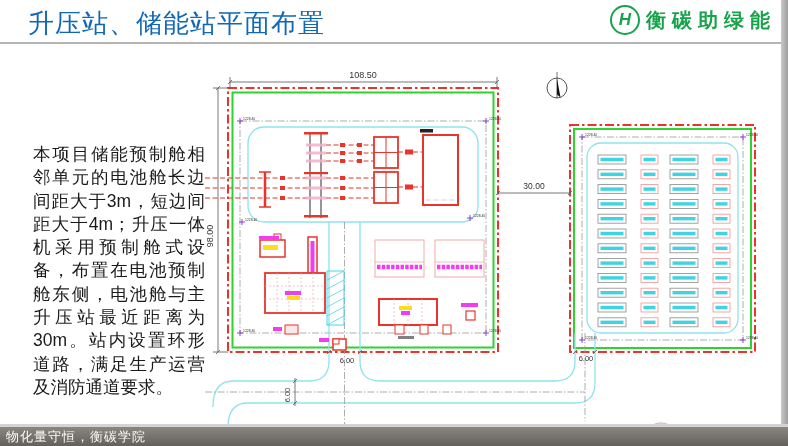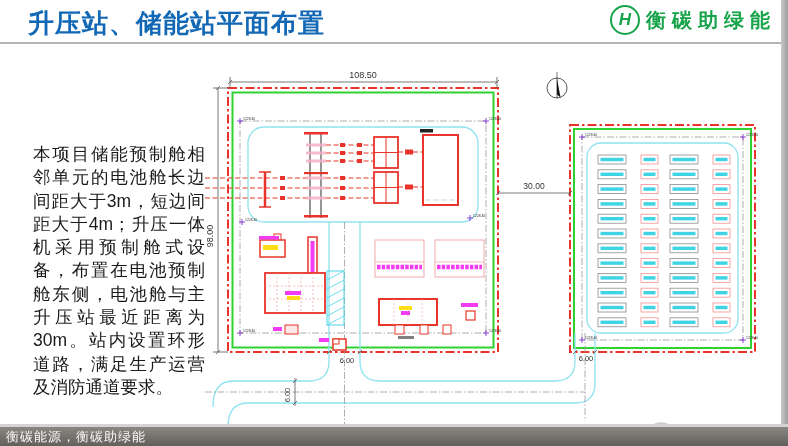--- a/index.html
+++ b/index.html
@@ -1,18 +1,18 @@
 <!DOCTYPE html>
 <html><head>
 <meta charset="utf-8">
 <style>
   html,body{margin:0;padding:0;background:#e8e8e8;}
   *{box-sizing:border-box;font-family:"Liberation Sans",sans-serif;}
   .slide{position:relative;width:788px;height:446px;background:#fff;overflow:hidden;}
-  .title{position:absolute;left:28px;top:6px;font-size:26px;font-weight:bold;
+  .title{position:absolute;left:28px;top:6px;font-size:26px;font-weight:normal;
          color:#1268b5;letter-spacing:1px;white-space:nowrap;}
   .title-rule{position:absolute;left:0;top:42px;width:788px;height:2px;background:#b5b5b5;}
   .logo{position:absolute;right:12px;top:5px;display:flex;align-items:center;gap:6px;}
   .logo-badge{width:30px;height:30px;border:2.5px solid #17a349;border-radius:50%;
               display:flex;align-items:center;justify-content:center;
               color:#17a349;font-size:17px;font-weight:bold;font-style:italic;}
   .logo-text{color:#17a349;font-size:20px;font-weight:bold;letter-spacing:6px;white-space:nowrap;}
   .desc{position:absolute;left:33px;top:96px;width:172px;font-size:17.5px;line-height:23.3px;
         color:#1a1a1a;text-align:justify;margin-top:47px;}
   .plan{position:absolute;left:200px;top:55px;}
@@ -440,14 +440,14 @@
         <circle cx="10.5" cy="9.5" r="1.4"></circle>
           <circle cx="19.5" cy="9.5" r="1.4"></circle>
         <circle cx="23.5" cy="17.5" r="1.1"></circle>
           <circle cx="30" cy="17.5" r="1.1"></circle>
       </g>
     </svg>
     <span class="watermark-text">衡碳能源</span>
   </div>
 
   <div class="footer-line"></div>
-  <div class="footer-bar">衡碳能源，衡碳助绿能</div>
+  <div class="footer-bar">物化量守恒，衡碳学院</div>
 </div>
 
 </body></html>

